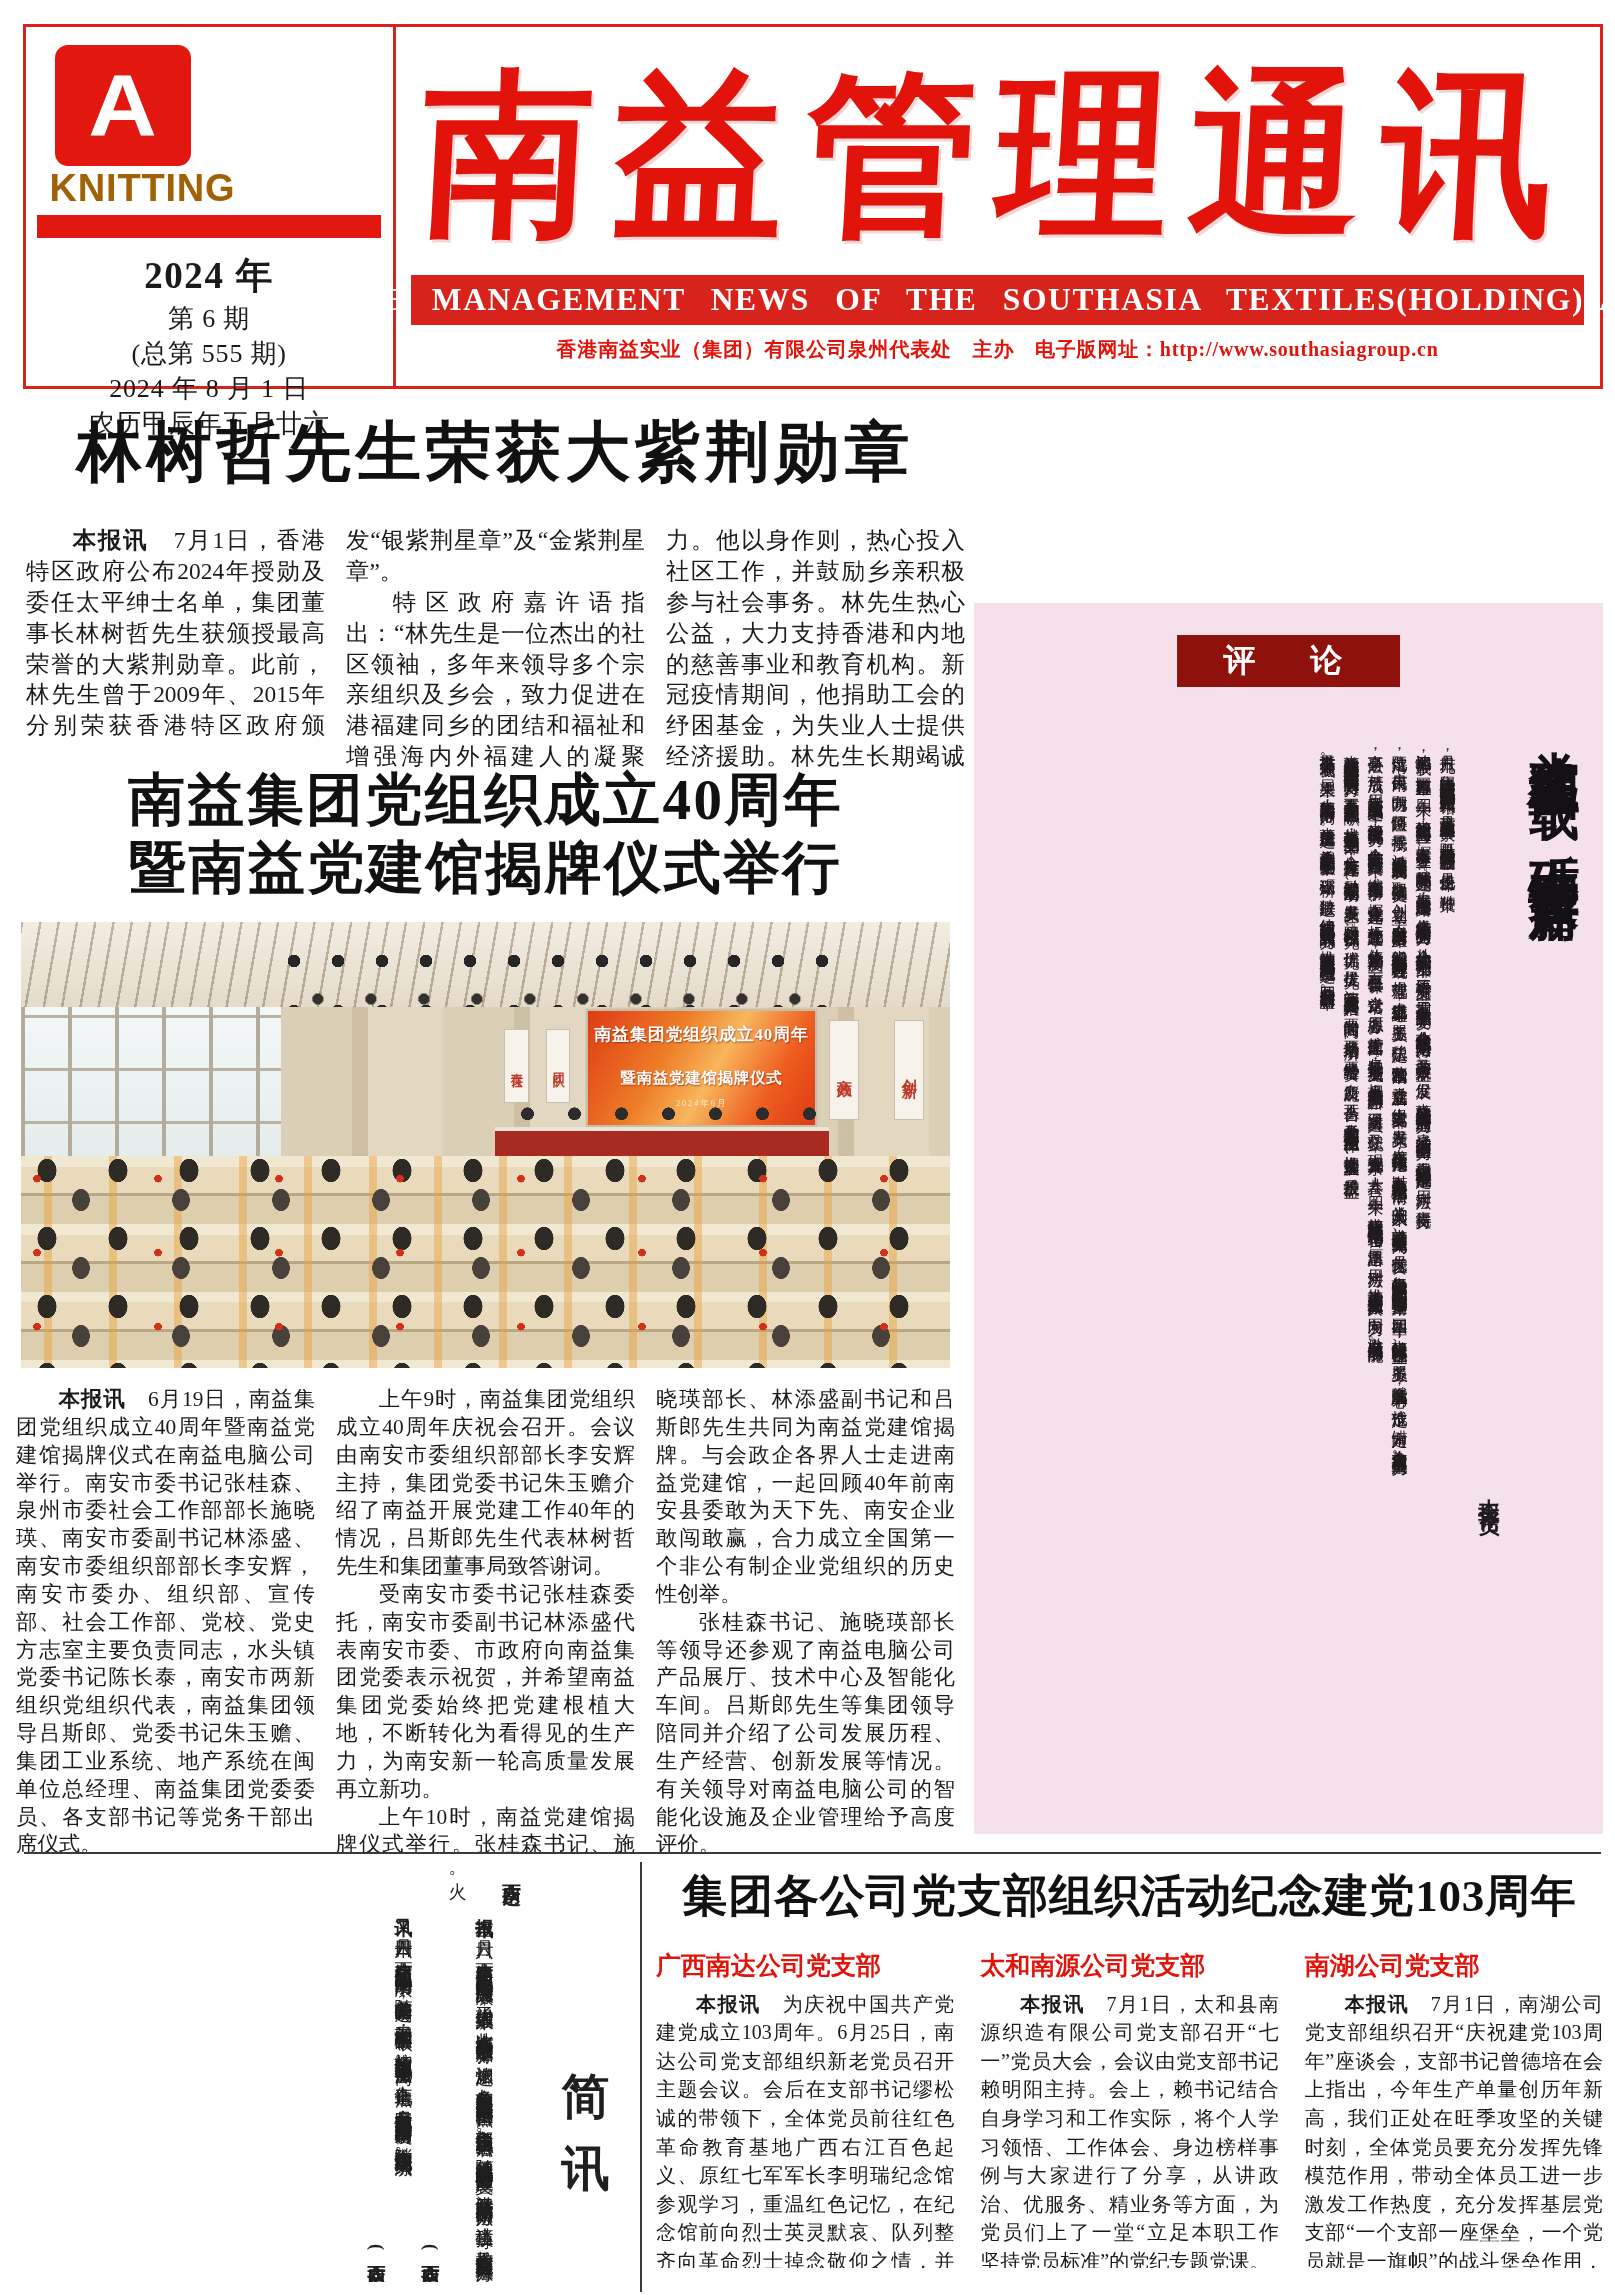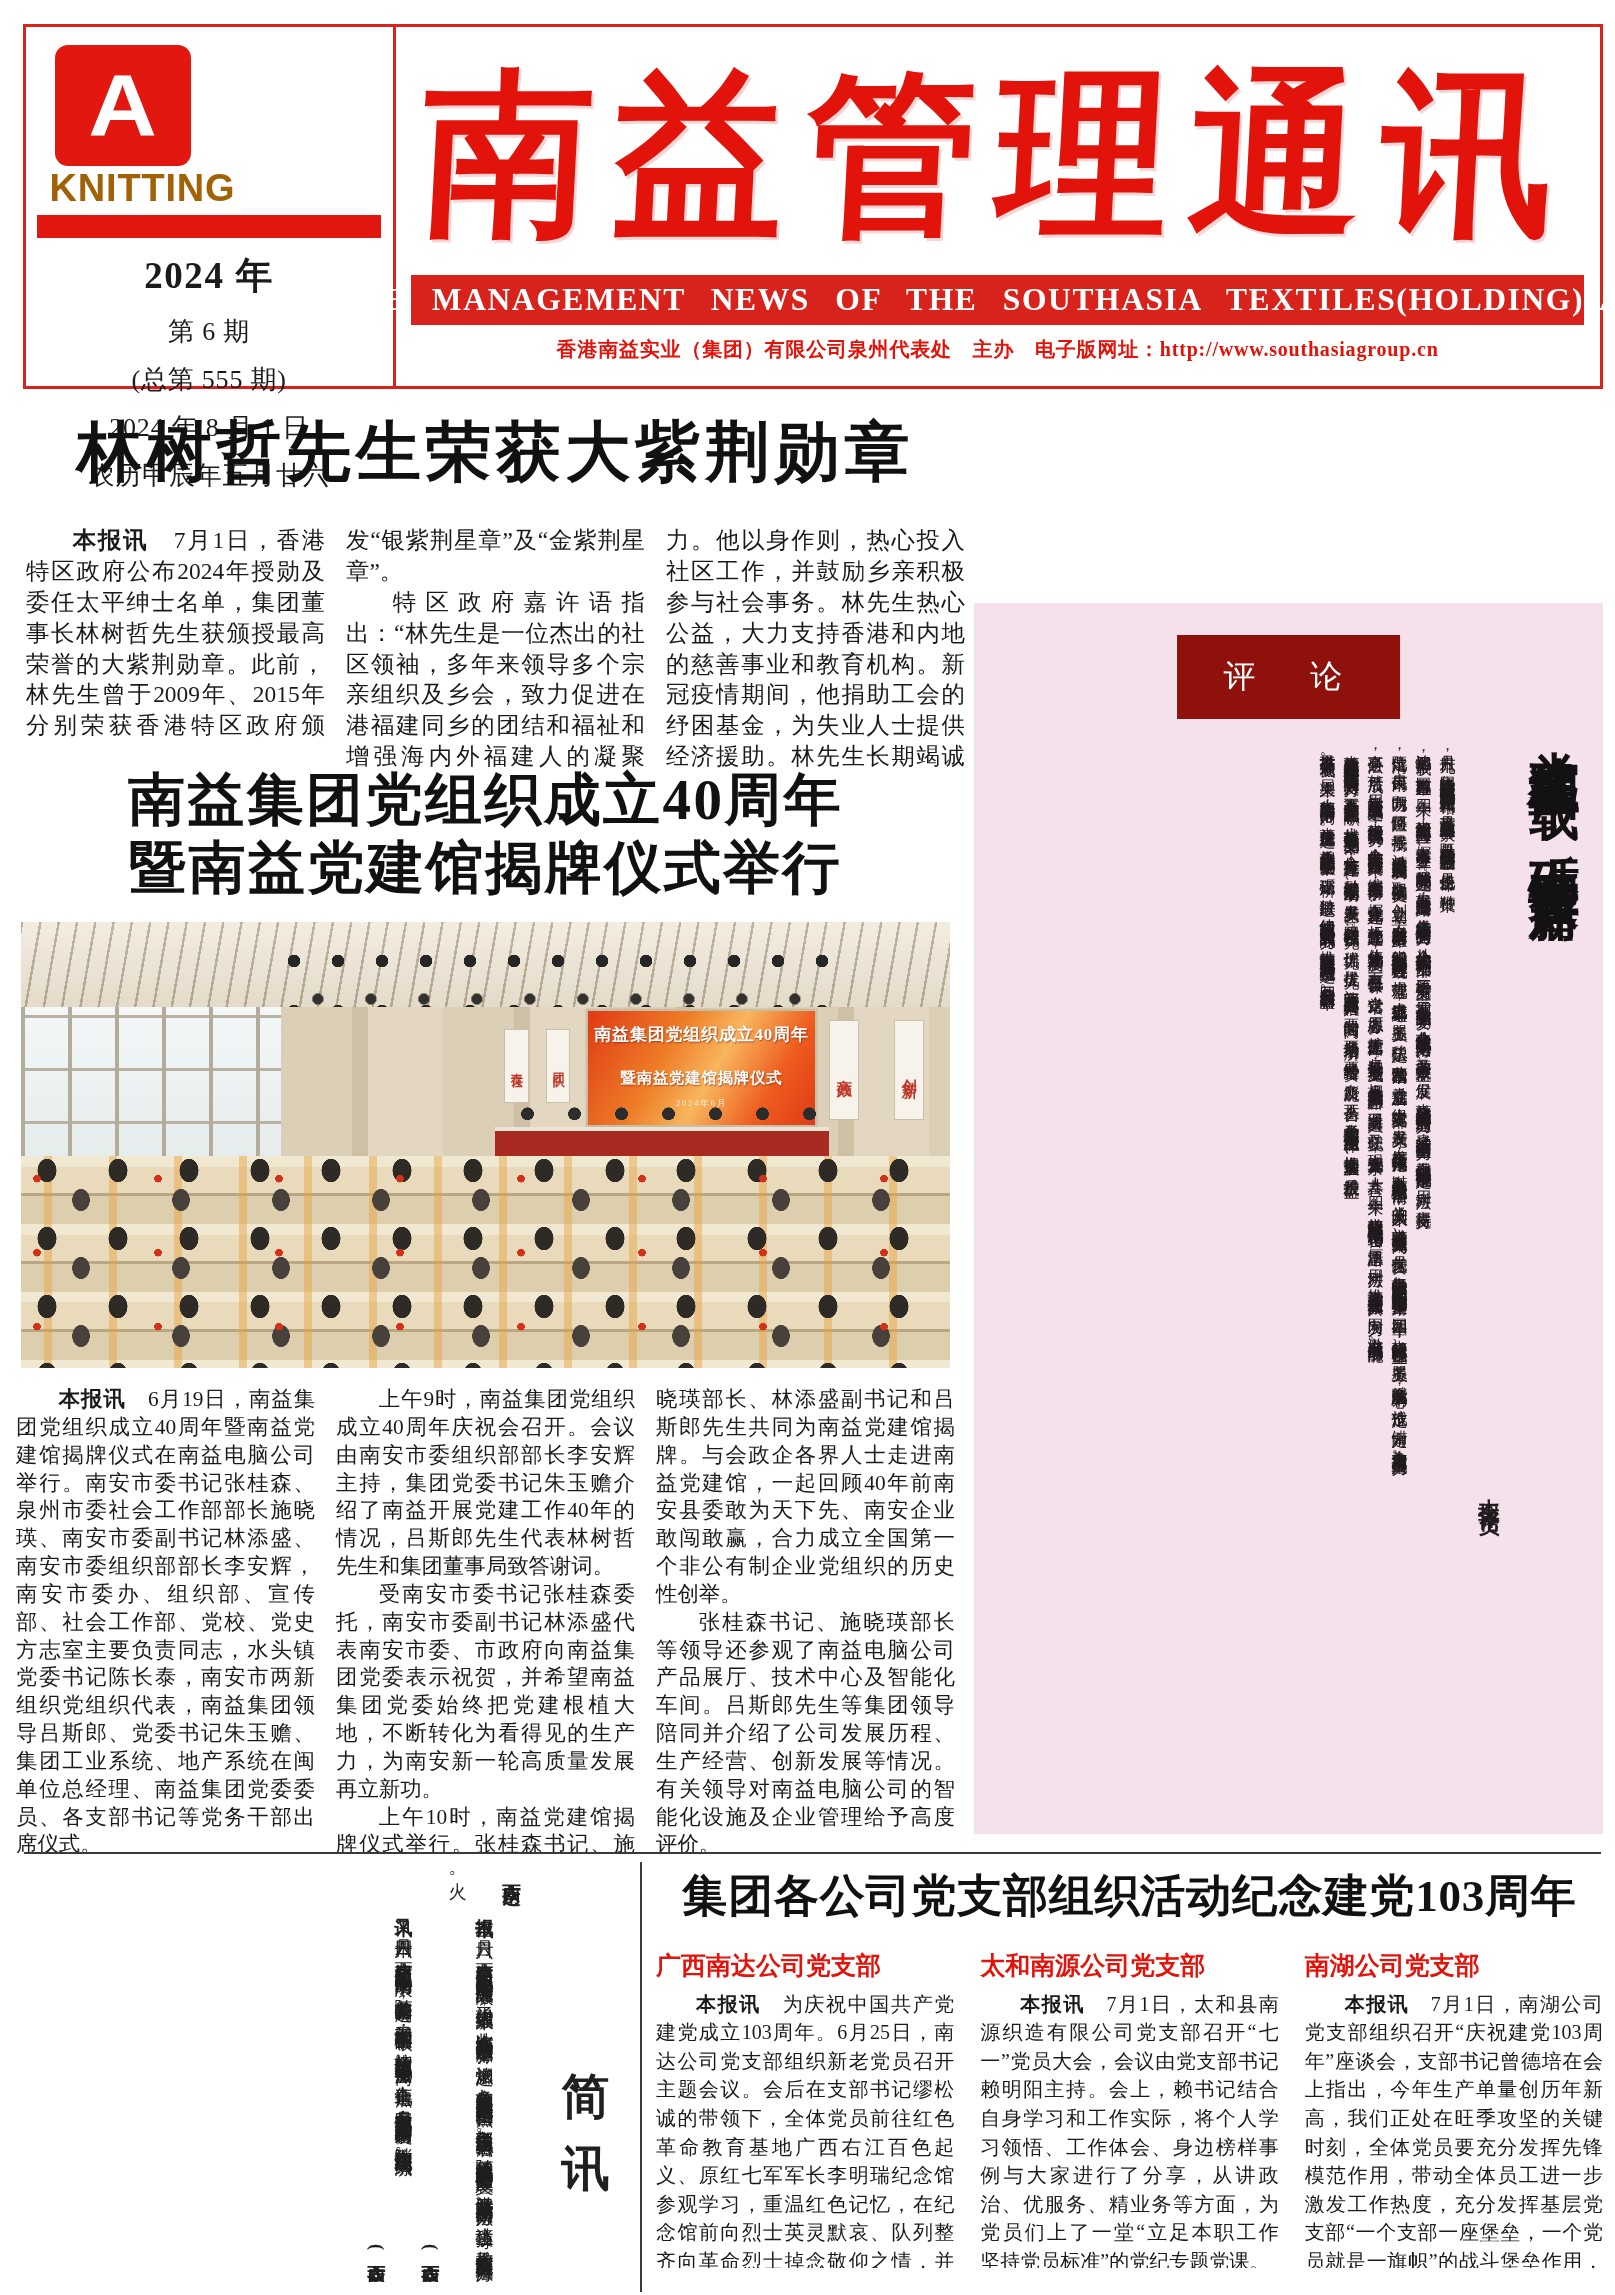--- a/index.html
+++ b/index.html
@@ -14,21 +14,21 @@
   .mh-left{width:370px;border-right:3.2px solid #d8231c;box-sizing:border-box;
     padding:16px 0 0 0;text-align:center;flex:none;}
   .logo-box{width:136px;height:121px;background:#e21710;border-radius:13px;
     margin:1.6px 0 0 29px;display:flex;align-items:center;justify-content:center;}
   .logo-a{color:#ffffff;font-family:"Liberation Sans","DejaVu Sans",sans-serif;
     font-weight:900;font-size:95px;line-height:1;transform:scaleY(.92);}
   .logo-knit{color:#a16207;font-family:"Liberation Sans","DejaVu Sans",sans-serif;
     font-weight:800;font-size:38px;letter-spacing:0.8px;text-align:left;margin:1.6px 0 0 24px;}
   .logo-bar{height:22.6px;background:#e21710;margin:4.8px 11.3px 13px 11.3px;}
   .mh-year{font-size:37px;font-weight:700;letter-spacing:1.6px;margin-top:3.2px;}
-  .mh-small{font-size:26px;margin-top:13px;letter-spacing:0.8px;}
+  .mh-small{font-size:26px;letter-spacing:0.8px;}
   .mh-right{flex:1;display:flex;flex-direction:column;align-items:center;}
   .mh-title{margin-top:21px;height:217px;display:flex;align-items:center;justify-content:center;
     color:#e2130a;font-weight:900;font-size:171px;letter-spacing:21px;line-height:1;
     transform:skewX(-3deg) scaleY(1.04);text-shadow:2.4px 2.4px 0 rgba(210,30,20,.18);
     white-space:nowrap;}
   .mh-banner{width:1173px;height:50px;background:#d8231c;color:#ffffff;margin-top:9.7px;
     display:flex;align-items:center;justify-content:center;font-size:31.5px;font-weight:700;
     letter-spacing:1.6px;word-spacing:16px;white-space:nowrap;}
   .mh-publisher{color:#e2130a;font-weight:700;font-size:20px;margin-top:11.3px;
     letter-spacing:0.8px;white-space:nowrap;}
@@ -91,22 +91,22 @@
       radial-gradient(circle 4px at 16px 22.6px,#d23018 95%,transparent),
       radial-gradient(ellipse 9.7px 12px at 26px 14.5px,#2e2a26 95%,transparent),
       radial-gradient(ellipse 9px 11.3px at 60px 44px,#48403a 95%,transparent),
       repeating-linear-gradient(90deg,transparent 0 22.6px,rgba(232,160,58,.45) 22.6px 31px,transparent 31px 65px),
       repeating-linear-gradient(180deg,#f1e8d2 0 10.5px,#e8dabb 10.5px 37px,#baa884 37px 40px,#ddcead 40px 68px);
     background-size:121px 74px,71px 68px,100px 68px,auto,auto;}
   
   .commentary{position:absolute;left:974px;top:603px;width:629px;height:1231px;
     background:#f5e1eb;overflow:hidden;}
   .cm-label{position:absolute;top:32px;left:50%;transform:translateX(-50%);
-    background:#8e120b;color:#ffffff;font-size:32px;font-weight:400;
-    padding:20px 47px;letter-spacing:11.3px;white-space:nowrap;}
+    background:#8e120b;color:#ffffff;font-size:32px;font-weight:700;
+    padding:4px 47px;letter-spacing:11.3px;white-space:nowrap;}
   .cm-flow{position:absolute;top:107px;bottom:24px;left:19.4px;right:21px;
     writing-mode:vertical-rl;font-size:16px;line-height:1.5;letter-spacing:0.8px;
     text-align:justify;overflow:hidden;color:#201c1e;}
   .cm-title{font-size:51px;font-weight:900;letter-spacing:6.5px;line-height:1.12;
     margin-left:21px;text-align:start;text-indent:0;color:#141114;}
   .cm-byline{font-size:21px;inline-size:72%;text-align:end;margin-left:13px;
     letter-spacing:4px;font-weight:700;}
   .cm-flow p{margin:0;text-indent:2em;}
   
   .div-h{position:absolute;left:24px;top:1852px;width:1577px;height:1.6px;background:#3a3a3a;}

